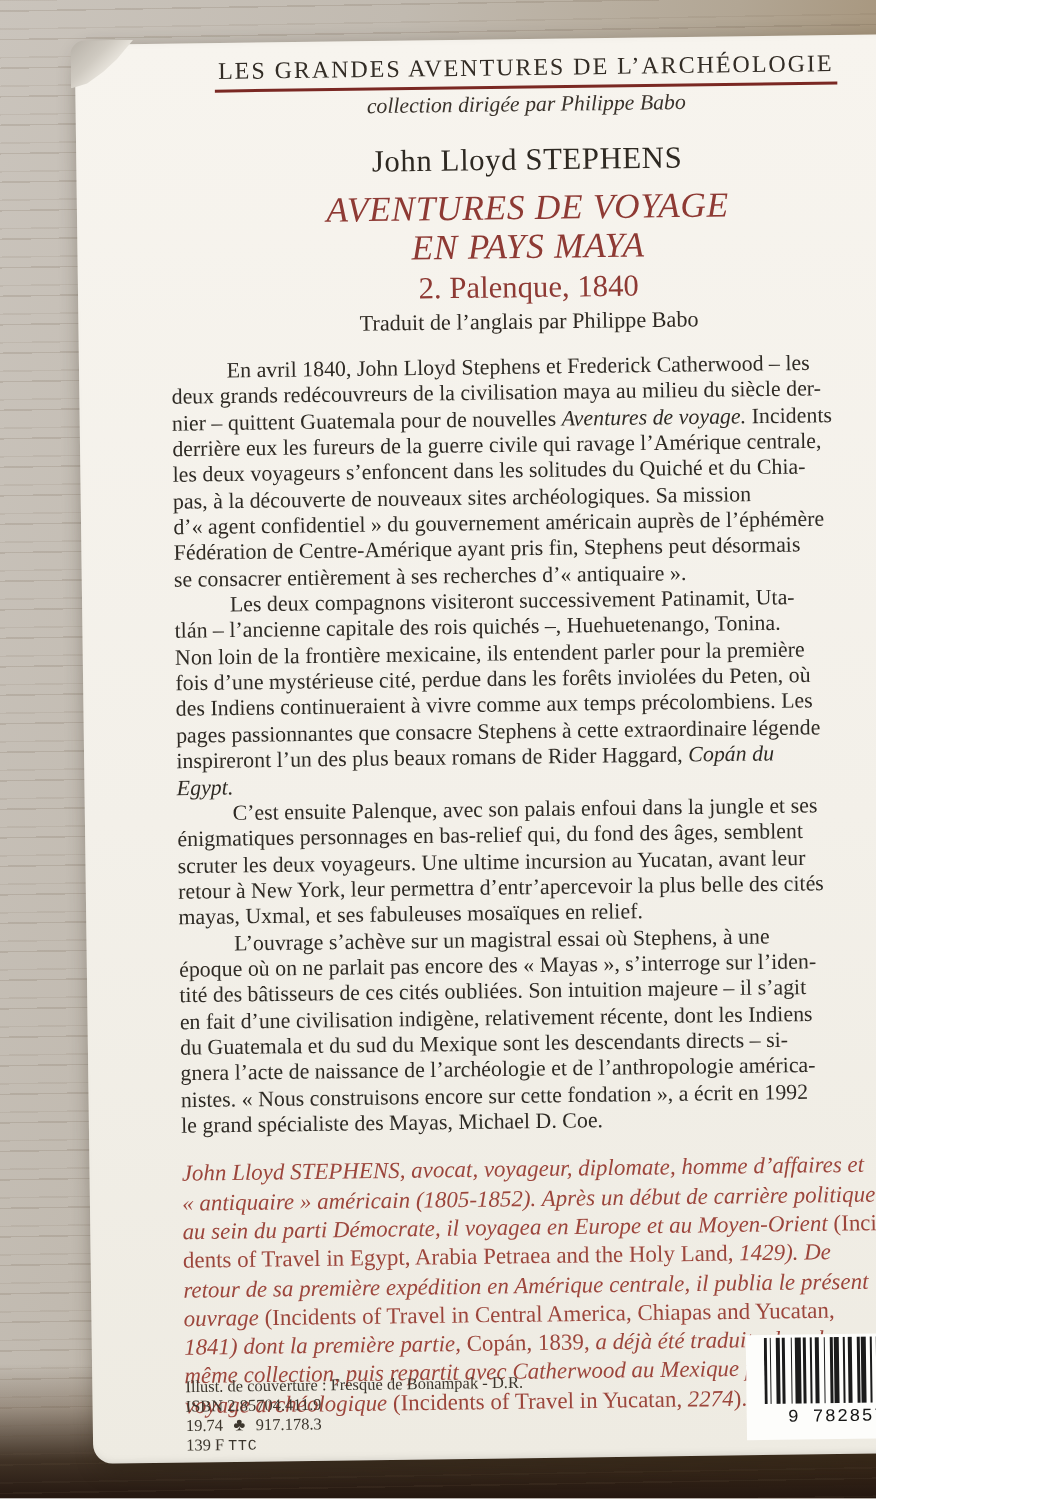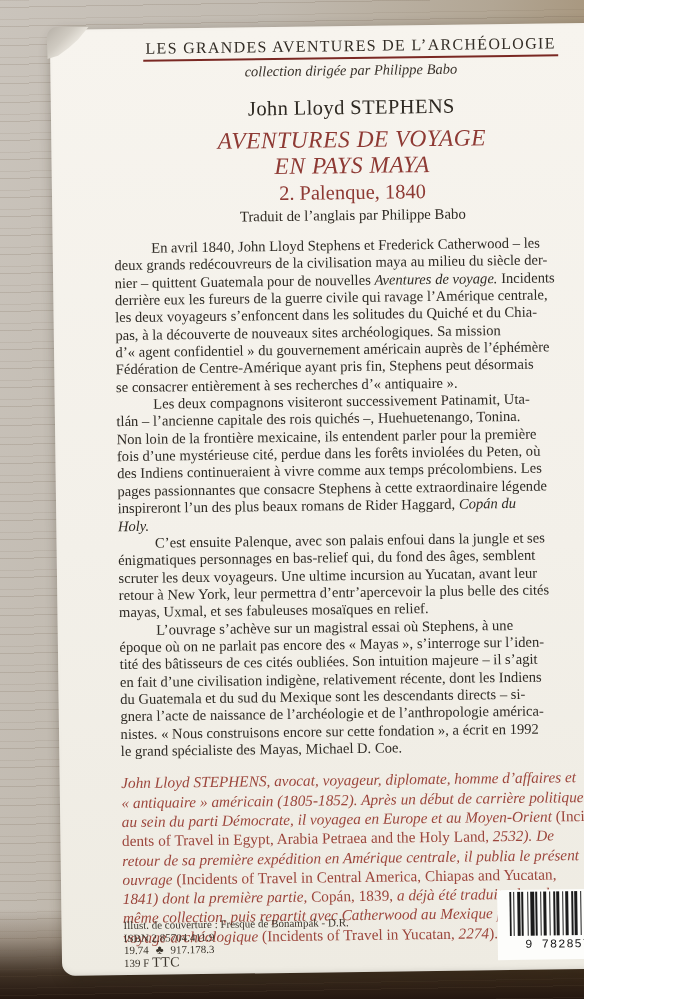--- a/index.html
+++ b/index.html
@@ -60,21 +60,21 @@
     width:478px; margin:13px auto 0 auto;
     font-style:italic; font-size:15.3px; line-height:19.3px; color:#9c463c;
   }
   .bio-text .tline{ height:19.3px; }
   .bio-text .rm{ font-style:normal; }
 
   
   .footer{ position:absolute; left:62px; top:890px; font-size:11px; line-height:12.6px; color:#3c362d; }
   .footer .row{ white-space:nowrap; }
   .logo{ font-size:12px; padding:0 7px; }
-  .ttc{ font-size:14px; letter-spacing:.5px; }
+  .ttc{ font-size:10px; letter-spacing:.5px;font-family:Liberation Mono, monospace; }
 
   
   .barcode{ position:absolute; left:436px; top:866px; width:166px; height:66px; background:#fdfdfb; padding:2px 6px; }
   .bars{
     width:154px; height:44px; margin:0 auto;
     background-image:linear-gradient(90deg,
       #1b1b1b 0 2px, rgba(0,0,0,0) 2px 4px,
       #1b1b1b 4px 5px, rgba(0,0,0,0) 5px 8px,
       #1b1b1b 8px 11px, rgba(0,0,0,0) 11px 12px,
       #1b1b1b 12px 14px, rgba(0,0,0,0) 14px 18px,
@@ -132,21 +132,21 @@
           <div class="tline last" style="white-space: nowrap;"><span>se consacrer entièrement à ses recherches d’« antiquaire ».</span></div>
         </div>
       <div>
           <div class="tline indent" style="white-space: nowrap; word-spacing: 0px;"><span>Les deux compagnons visiteront successivement Patinamit, Uta-</span></div>
           <div class="tline" style="white-space: nowrap; word-spacing: 0px;"><span>tlán – l’ancienne capitale des rois quichés –, Huehuetenango, Tonina.</span></div>
           <div class="tline" style="white-space: nowrap; word-spacing: 0px;"><span>Non loin de la frontière mexicaine, ils entendent parler pour la première</span></div>
           <div class="tline" style="white-space: nowrap; word-spacing: 0px;"><span>fois d’une mystérieuse cité, perdue dans les forêts inviolées du Peten, où</span></div>
           <div class="tline" style="white-space: nowrap; word-spacing: 0px;"><span>des Indiens continueraient à vivre comme aux temps précolombiens. Les</span></div>
           <div class="tline" style="white-space: nowrap; word-spacing: 0px;"><span>pages passionnantes que consacre Stephens à cette extraordinaire légende</span></div>
           <div class="tline" style="white-space: nowrap; word-spacing: 0px;"><span>inspireront l’un des plus beaux romans de Rider Haggard, </span><span class="em">Copán du</span></div>
-          <div class="tline last" style="white-space: nowrap;"><span class="em">Holy.</span></div>
+          <div class="tline last" style="white-space: nowrap;"><span class="em">Egypt.</span></div>
         </div>
       <div>
           <div class="tline indent" style="white-space: nowrap; word-spacing: 0px;"><span>C’est ensuite Palenque, avec son palais enfoui dans la jungle et ses</span></div>
           <div class="tline" style="white-space: nowrap; word-spacing: 0px;"><span>énigmatiques personnages en bas-relief qui, du fond des âges, semblent</span></div>
           <div class="tline" style="white-space: nowrap; word-spacing: 0px;"><span>scruter les deux voyageurs. Une ultime incursion au Yucatan, avant leur</span></div>
           <div class="tline" style="white-space: nowrap; word-spacing: 0px;"><span>retour à New York, leur permettra d’entr’apercevoir la plus belle des cités</span></div>
           <div class="tline last" style="white-space: nowrap;"><span>mayas, Uxmal, et ses fabuleuses mosaïques en relief.</span></div>
         </div>
       <div>
           <div class="tline indent" style="white-space: nowrap; word-spacing: 0px;"><span>L’ouvrage s’achève sur un magistral essai où Stephens, à une</span></div>
@@ -157,21 +157,21 @@
           <div class="tline" style="white-space: nowrap; word-spacing: 0px;"><span>gnera l’acte de naissance de l’archéologie et de l’anthropologie américa-</span></div>
           <div class="tline" style="white-space: nowrap; word-spacing: 0px;"><span>nistes. « Nous construisons encore sur cette fondation », a écrit en 1992</span></div>
           <div class="tline last" style="white-space: nowrap;"><span>le grand spécialiste des Mayas, Michael D. Coe.</span></div>
         </div>
     </div>
 
     <div class="bio-text">
         <div class="tline" style="white-space: nowrap; word-spacing: 0px;"><span>John Lloyd STEPHENS, avocat, voyageur, diplomate, homme d’affaires et</span></div>
         <div class="tline" style="white-space: nowrap; word-spacing: 0px;"><span>« antiquaire » américain (1805-1852). Après un début de carrière politique</span></div>
         <div class="tline" style="white-space: nowrap; word-spacing: 0px;"><span>au sein du parti Démocrate, il voyagea en Europe et au Moyen-Orient </span><span class="rm">(Inci-</span></div>
-        <div class="tline" style="white-space: nowrap; word-spacing: 0px;"><span class="rm">dents of Travel in Egypt, Arabia Petraea and the Holy Land, </span><span>2532). De</span></div>
+        <div class="tline" style="white-space: nowrap; word-spacing: 0px;"><span class="rm">dents of Travel in Egypt, Arabia Petraea and the Holy Land, </span><span>1429). De</span></div>
         <div class="tline" style="white-space: nowrap; word-spacing: 0px;"><span>retour de sa première expédition en Amérique centrale, il publia le présent</span></div>
         <div class="tline" style="white-space: nowrap; word-spacing: 0px;"><span>ouvrage </span><span class="rm">(Incidents of Travel in Central America, Chiapas and Yucatan,</span></div>
         <div class="tline" style="white-space: nowrap; word-spacing: 0px;"><span>1841) dont la première partie, </span><span class="rm">Copán, 1839,</span><span> a déjà été traduite dans la</span></div>
         <div class="tline" style="white-space: nowrap; word-spacing: 0px;"><span>même collection, puis repartit avec Catherwood au Mexique pour un second</span></div>
         <div class="tline last" style="white-space: nowrap;"><span>voyage archéologique </span><span class="rm">(Incidents of Travel in Yucatan, </span><span>2274</span><span class="rm">).</span></div>
       </div>
 
     <div class="footer">
       <div class="row">Illust. de couverture : Fresque de Bonampak - D.R.</div>
       <div class="row">ISBN 2.85704.411.9</div>

